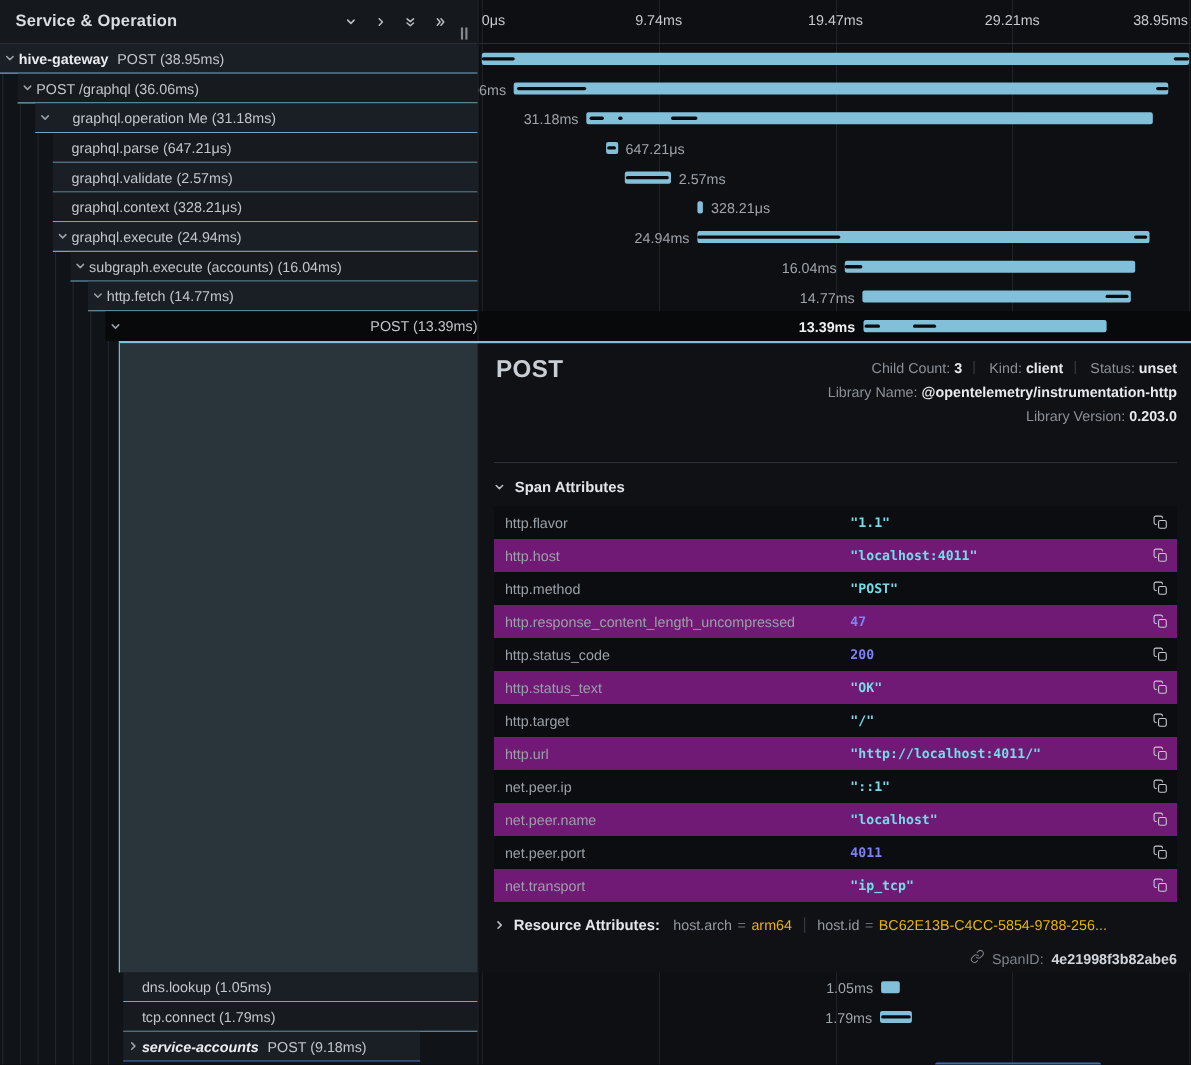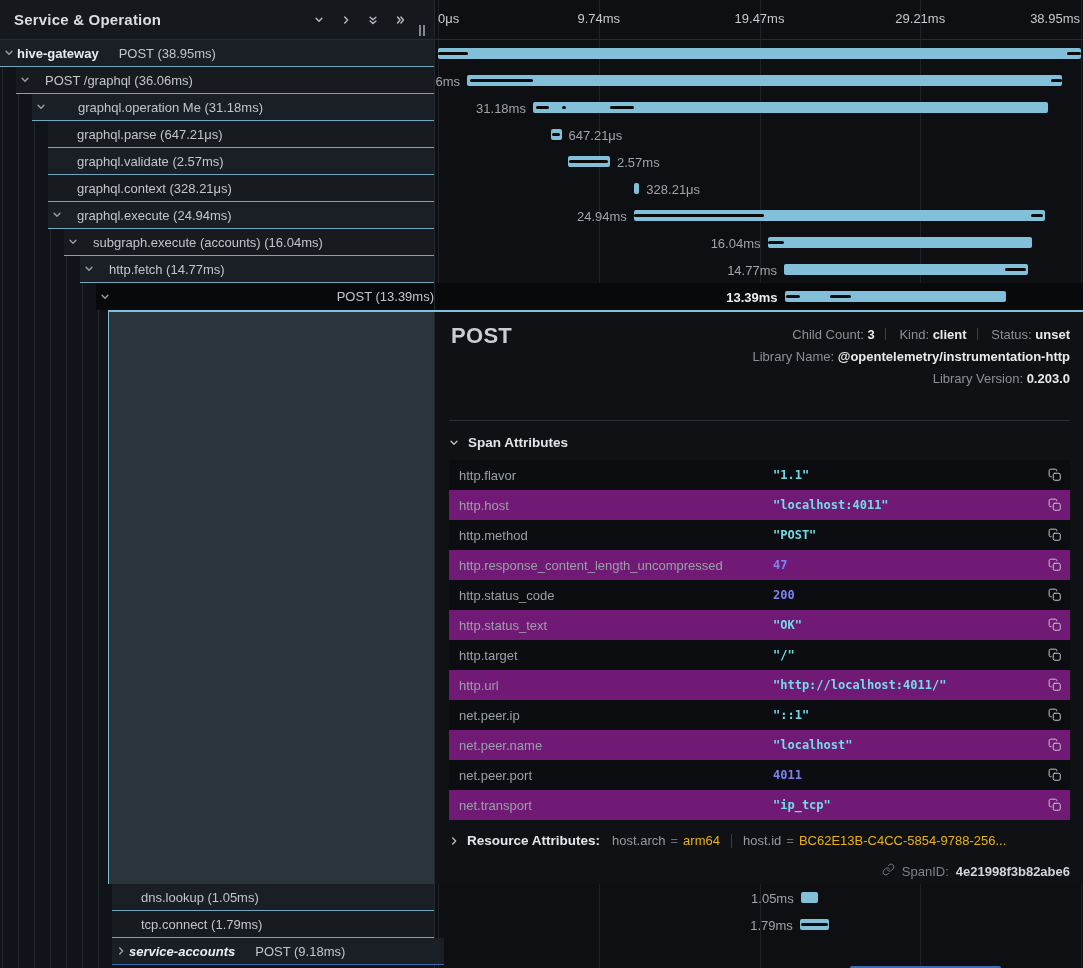--- a/index.html
+++ b/index.html
@@ -25,21 +25,21 @@
   .tick{position:absolute;top:11px;font-size:13px;color:#c7cace;white-space:nowrap}
   
   .ncell{position:absolute;height:27px;z-index:2;display:flex;align-items:center;
          border-bottom:1px solid rgba(130,192,218,.85);font-size:13px;padding-left:3px;cursor:pointer}
   .ncell.bblue{border-bottom-color:#3d6cb3}
   .ncell.even{background:#1a1f25}.ncell.odd{background:#171b20}
   .ncell.sel{background:#07090b;border-bottom:none}
   .ncell .chev{width:12px;display:flex;justify-content:center;color:#9aa0a7;flex:none}
   .ncell .svc{font-weight:700;color:#eaecef;margin:0 6px 0 2px;white-space:nowrap}
   .ncell .svc.italic{font-style:italic}
-  .ncell .op{color:#c2c6cb;white-space:nowrap;margin-left:14px}
+  .ncell .op{color:#c2c6cb;white-space:nowrap;margin-left:2px}
   
   .wrow{position:absolute;left:0;width:649px;height:27px;z-index:1}
   .wrow.sel{background:#07090b}
   .bar{position:absolute;top:8px;height:11px;border-radius:2px;background:#82c0da}
   .bar.blue{background:#3d6cb3}
   .crit{position:absolute;top:12px;height:3px;border-radius:1.5px;background:#0a0b0d}
   .dlabel{position:absolute;top:7px;font-size:13px;color:#9fa4aa;white-space:nowrap}
   .dlabel.sel{color:#edeff2;font-weight:700}
   
   #overlay{position:absolute;left:108px;top:312px;width:326px;height:572px;background:#2a343b;
@@ -422,21 +422,21 @@
         <span class="op">POST (13.39ms)</span>
       </div>
       <div class="ncell even" style="left: 112px; width: 322px; top: 884px;">
         <span class="chev"></span>
         <span class="op">dns.lookup (1.05ms)</span>
       </div>
       <div class="ncell odd" style="left: 112px; width: 322px; top: 911px;">
         <span class="chev"></span>
         <span class="op">tcp.connect (1.79ms)</span>
       </div>
-      <div class="ncell even bblue" style="left: 112px; width: 332px; top: 938px;">
+      <div class="ncell even bblue" style="left: 112px; width: 270px; top: 938px;">
         <span class="chev">
           <svg width="10" height="10" viewBox="0 0 12 12" fill="none" stroke="currentColor" stroke-width="1.7" stroke-linecap="round" stroke-linejoin="round">
             <polyline points="4.5,2.5 8,6 4.5,9.5"></polyline>
           </svg>
         </span>
         <span class="svc italic">service-accounts</span>
         <span class="op">POST (9.18ms)</span>
       </div>
     </div>
 

